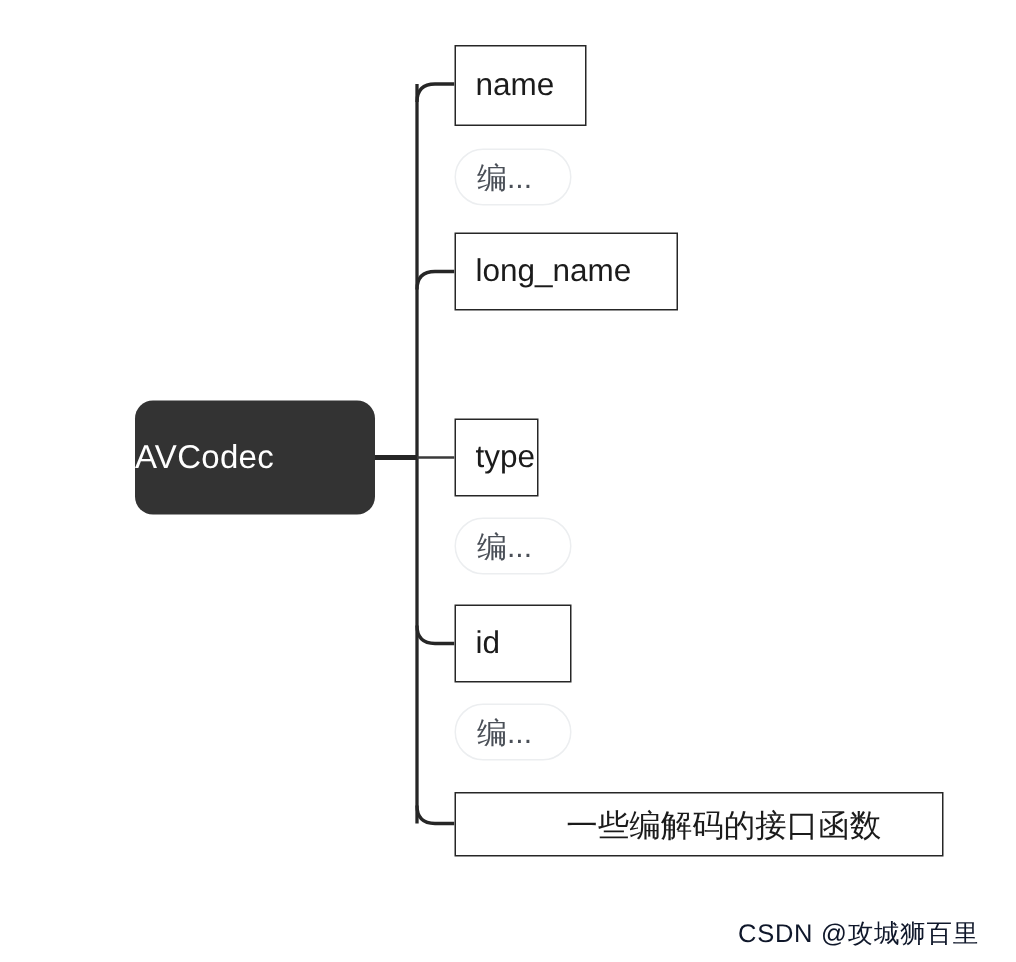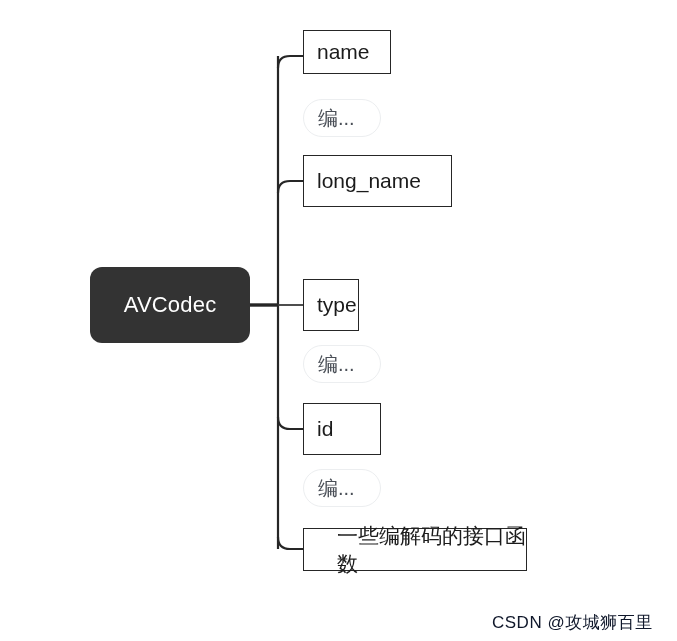--- a/index.html
+++ b/index.html
@@ -38,21 +38,20 @@
     display: flex;
     align-items: center;
     background: #ffffff;
   }
 
   
   .node-root {
     background: #333333;
     border-radius: 12px;
     color: #ffffff;
-    justify-content: center;
     font-size: 22px;
     letter-spacing: 0.2px;
   }
 
   
   .node-box {
     border: 1.6px solid #262626;
     background: #ffffff;
     color: #1b1b1b;
     font-size: 21px;
@@ -103,21 +102,21 @@
 
     <path d="M278 417 Q278 429 290 429 L303 429" stroke="#262626" stroke-width="2.2" fill="none"></path>
 
     <path d="M278 537 Q278 549 290 549 L303 549" stroke="#262626" stroke-width="2.2" fill="none"></path>
   </svg>
 
   <div class="node node-root" style="left:90px; top:267px; width:160px; height:76px;">
     <span>AVCodec</span>
   </div>
 
-  <div class="node node-box" style="left:303px; top:30px; width:88px; height:44px;align-items:center;">
+  <div class="node node-box" style="left:303px; top:30px; width:88px; height:54px;align-items:center;">
     <span>name</span>
   </div>
   <div class="node node-pill" style="left:303px; top:99px; width:78px; height:38px;">
     <span>编...</span>
   </div>
 
   <div class="node node-box" style="left:303px; top:155px; width:149px; height:52px;">
     <span>long_name</span>
   </div>
 
@@ -128,19 +127,19 @@
     <span>编...</span>
   </div>
 
   <div class="node node-box" style="left:303px; top:403px; width:78px; height:52px;">
     <span>id</span>
   </div>
   <div class="node node-pill" style="left:303px; top:469px; width:78px; height:38px;">
     <span>编...</span>
   </div>
 
-  <div class="node node-box node-box-wide" style="left:303px; top:528px; width:224px; height:43px;padding-left:33px;">
+  <div class="node node-box node-box-wide" style="left:303px; top:528px; width:326px; height:43px;padding-left:33px;">
     <span>一些编解码的接口函数</span>
   </div>
 
   <div class="watermark" style="left:492px; top:611px;">CSDN @攻城狮百里</div>
 
 </div>
 
 </body></html>

